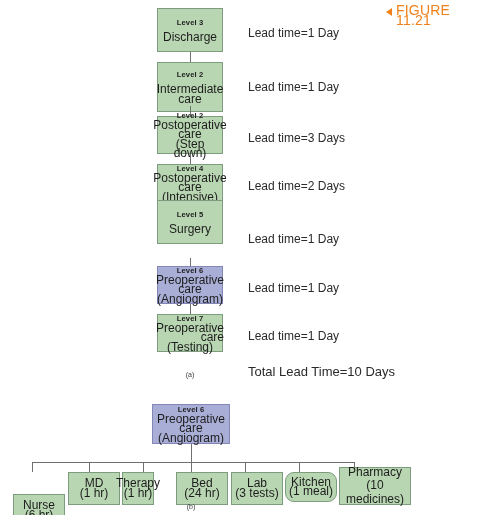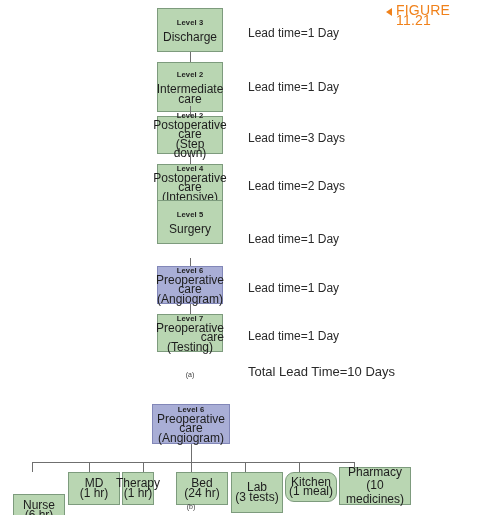--- a/index.html
+++ b/index.html
@@ -221,21 +221,21 @@
   <div class="node" style="left:122px; top:472px; width:32px; height:33px;">
     <span class="sub">Therapy</span>
     <span class="sub">(1 hr)</span>
   </div>
 
   <div class="node" style="left:176px; top:472px; width:52px; height:33px;">
     <span class="sub">Bed</span>
     <span class="sub">(24 hr)</span>
   </div>
 
-  <div class="node" style="left:231px; top:472px; width:52px; height:41px;">
+  <div class="node" style="left:231px; top:472px; width:52px; height:33px;">
     <span class="sub">Lab</span>
     <span class="sub">(3 tests)</span>
   </div>
 
   <div class="node" style="left:285px; top:472px; width:52px; height:30px;border-radius:9px;">
     <span class="sub">Kitchen</span>
     <span class="sub">(1 meal)</span>
   </div>
 
   <div class="node" style="left:339px; top:467px; width:72px; height:38px;justify-content:space-between;">

